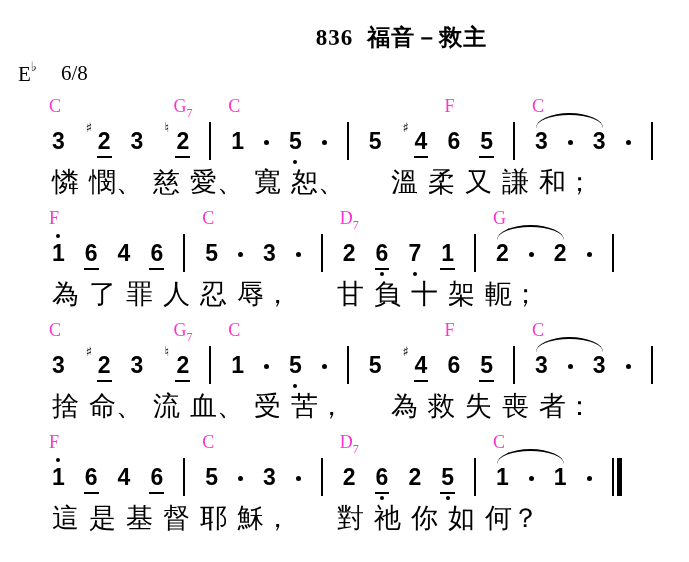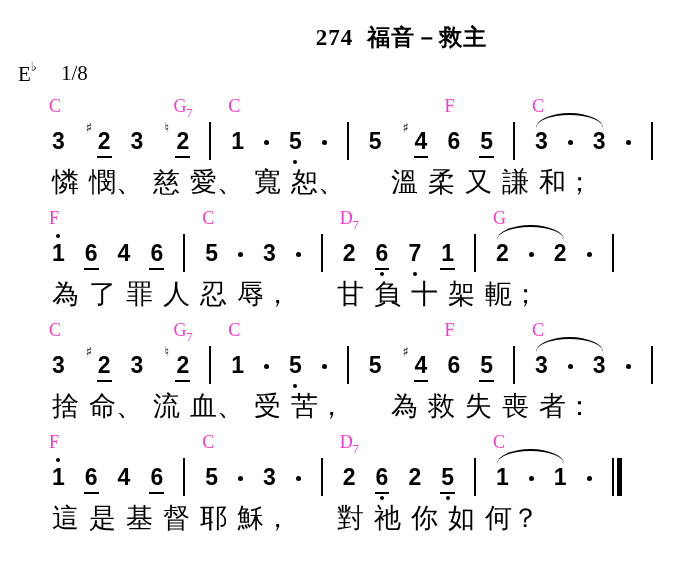--- a/index.html
+++ b/index.html
@@ -104,25 +104,25 @@
     font-family:"Liberation Serif", serif;
     white-space:nowrap;
   }
   .lyr-spacer{display:inline-block;width:26px;}
 </style>
 </head>
 <body>
 
 <div class="page">
   <div class="title-row">
-    <span class="num">274</span><span>福音－救主</span>
+    <span class="num">836</span><span>福音－救主</span>
   </div>
   <div class="key-row">
     <span class="key-root"><span>E</span><sup>♭</sup></span>
-    <span class="time-sig">1/8</span>
+    <span class="time-sig">6/8</span>
   </div>
   <div class="score">
       <span class="block" style="display: block;">
         <span class="notes-row" style="display: flex;">
           <span class="note">
             <span class="d">3</span>
             <span class="chord" style="color: rgb(255, 51, 204);">C</span>
           </span>
           <span class="note u has-acc">
             <span class="accidental">♯</span>

